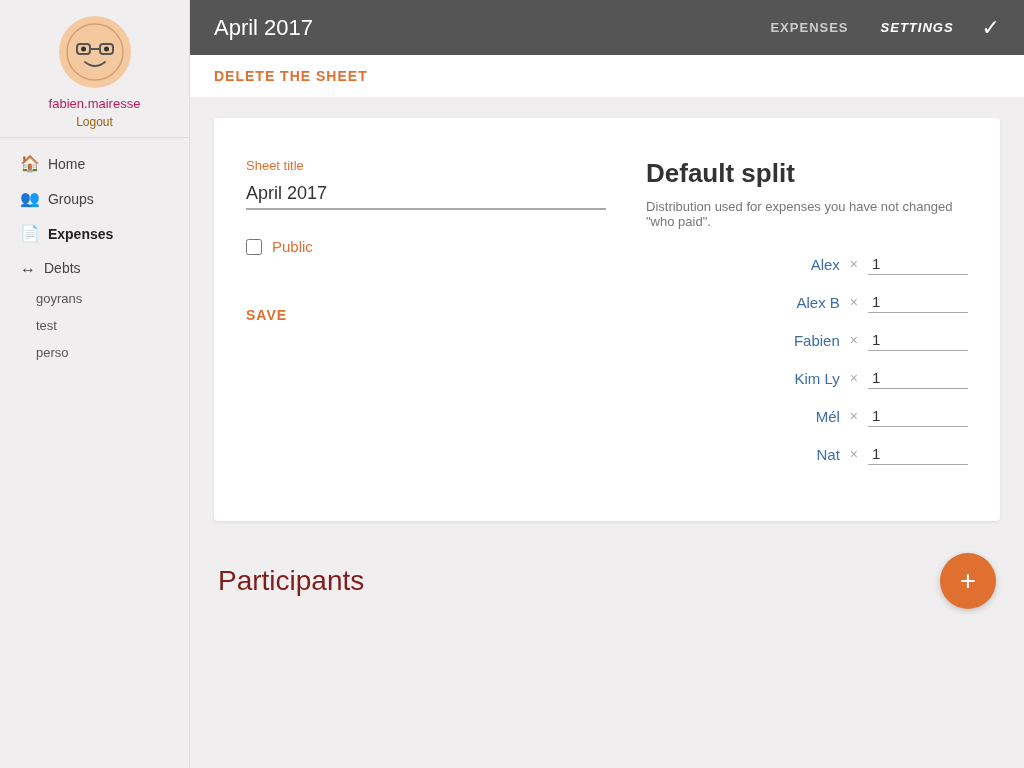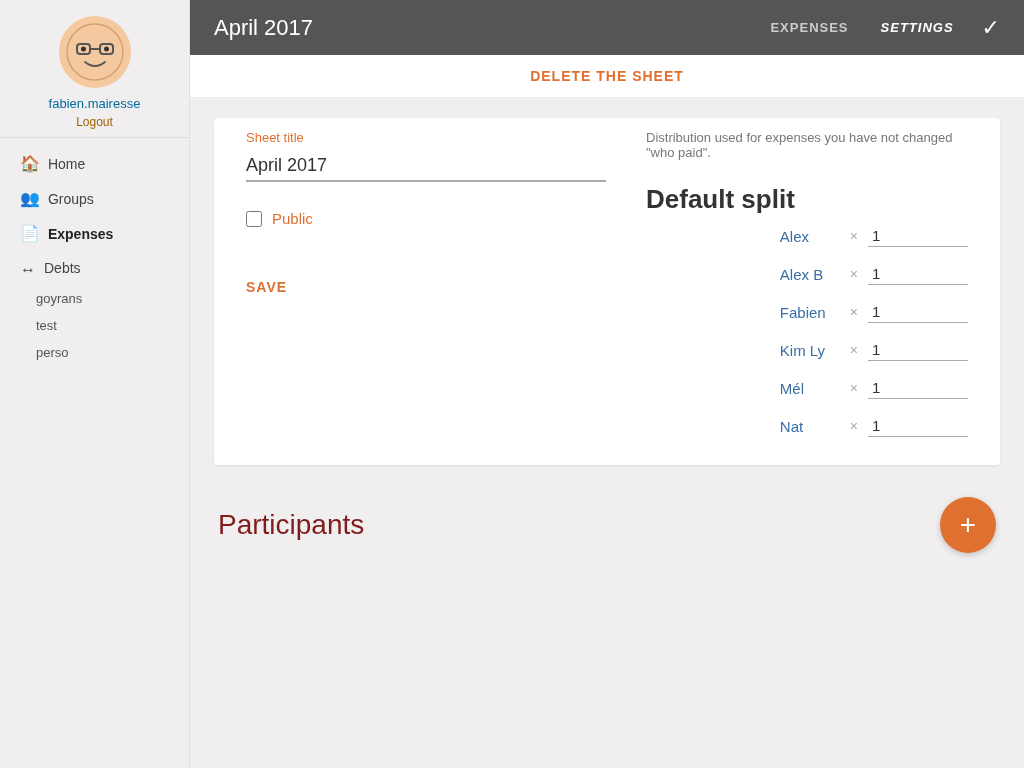--- a/index.html
+++ b/index.html
@@ -23,21 +23,21 @@
       background: #f5c9a0;
       display: flex;
       align-items: center;
       justify-content: center;
       font-size: 36px;
       margin-bottom: 8px;
       overflow: hidden;
     }
     #username {
       font-size: 13px;
-      color: #0369a1;
+      color: #be185d;
       margin-bottom: 4px;
     }
     #logout-link {
       color: #a16207;
       font-size: 12px;
       cursor: pointer;
       margin-bottom: 8px;
       text-decoration: none;
     }
     .nav-divider {
@@ -104,21 +104,21 @@
       color: white;
       font-size: 22px;
       cursor: pointer;
       padding-left: 12px;
     }
 
     
     #delete-bar {
       background: white;
       padding: 12px 24px;
-      text-align: center;
+      text-align: left;
       border-bottom: 1px solid #eee;
       flex-shrink: 0;
     }
     #delete-link {
       color: #e07030;
       font-size: 14px;
       font-weight: 600;
       letter-spacing: 1px;
       text-transform: uppercase;
       cursor: pointer;
@@ -126,21 +126,21 @@
 
     
     #content {
       padding: 20px 24px;
     }
 
     
     #settings-card {
       background: white;
       border-radius: 4px;
-      padding: 12px 32px;
+      padding: 40px 32px;
       display: flex;
       gap: 40px;
       margin-bottom: 32px;
       box-shadow: 0 1px 3px rgba(0,0,0,0.08);
     }
 
     
     #settings-left {
       flex: 0 0 360px;
     }
@@ -213,20 +213,21 @@
       display: flex;
       align-items: center;
       justify-content: flex-end;
       margin-bottom: 16px;
       gap: 10px;
     }
     .split-name {
       color: #3a6ea5;
       font-size: 15px;
       min-width: 60px;
+      text-align: right;
     }
     .split-multiplier {
       color: #aaa;
       font-size: 14px;
     }
     .split-input {
       width: 100px;
       border: none;
       border-bottom: 1px solid #aaa;
       font-size: 15px;
@@ -333,22 +334,22 @@
 
         <div class="checkbox-row">
           <input type="checkbox" style="">
           <span class="checkbox-label">Public</span>
         </div>
 
         <button id="save-button">SAVE</button>
       </div>
 
       <div id="settings-right">
+        <div id="default-split-title">Default split</div>
         <div id="default-split-desc">Distribution used for expenses you have not changed "who paid".</div>
-        <div id="default-split-title">Default split</div>
 
         <div id="split-rows-container">
             <div class="split-row">
     <span class="split-name">Alex</span>
     <span class="split-multiplier">×</span>
     <input class="split-input" type="text" value="1" style="">
   </div>
             <div class="split-row">
     <span class="split-name">Alex B</span>
     <span class="split-multiplier">×</span>

